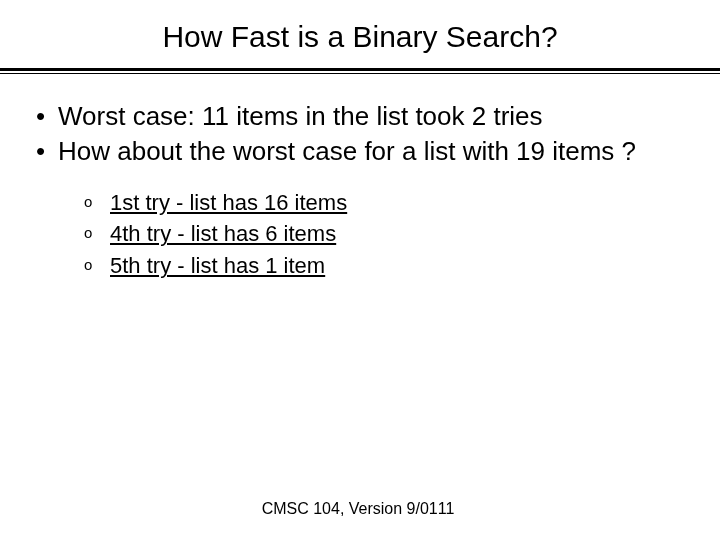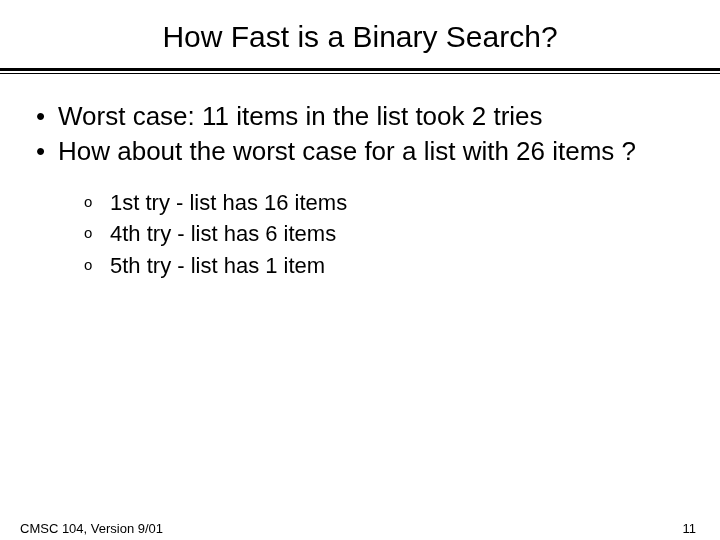--- a/index.html
+++ b/index.html
@@ -47,58 +47,59 @@
     content: "•";
     position: absolute;
     left: 0;
     top: 0;
     font-size: 26px;
   }
   .sub-list {
     list-style: none;
     margin-top: 18px;
     margin-left: 48px;
+    text-decoration: underline;
   }
   .sub-item {
     font-size: 22px;
     line-height: 1.45;
     position: relative;
     padding-left: 26px;
   }
   .sub-item::before {
     content: "o";
     position: absolute;
     left: 0;
     top: 0;
     font-size: 15px;
     line-height: 2.0;
     font-family: Arial, sans-serif;
   }
   .footer {
     position: absolute;
-    bottom: 4px;
+    bottom: 22px;
     left: 0;
     right: 0;
     padding: 0 24px 0 20px;
     display: flex;
-    justify-content: space-between;
-    font-size: 13px;
+    justify-content: center;
+    font-size: 16px;
   }
 </style>
 </head>
 <body>
 
 <h1 class="title">How Fast is a Binary Search?</h1>
 
 <div class="divider"></div>
 
 <div class="content">
   <ul class="bullet-list">
     <li class="bullet-item">Worst case: 11 items in the list took 2 tries</li>
-    <li class="bullet-item">How about the worst case for a list with 26 items ?</li>
+    <li class="bullet-item">How about the worst case for a list with 19 items ?</li>
   </ul>
   <ul class="sub-list">
     <li class="sub-item">1st try - list has 16 items</li>
     <li class="sub-item">4th try - list has 6 items</li>
     <li class="sub-item">5th try - list has 1 item</li>
   </ul>
 </div>
 
 <div class="footer">
   <span>CMSC 104, Version 9/01</span>

